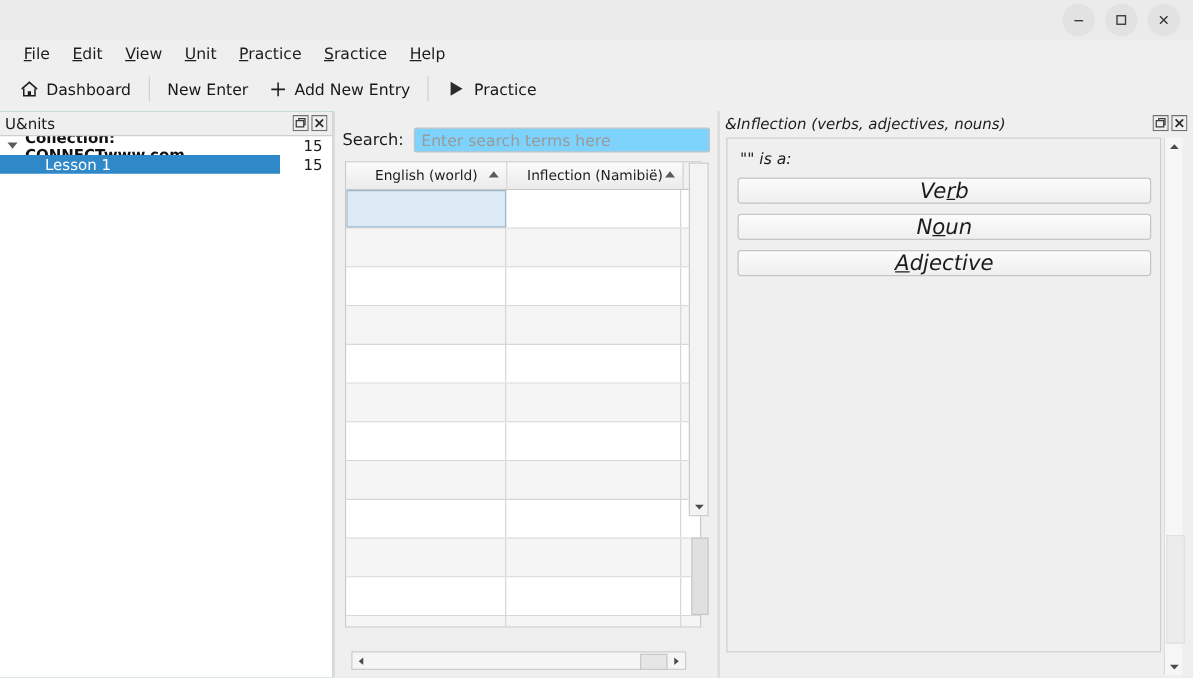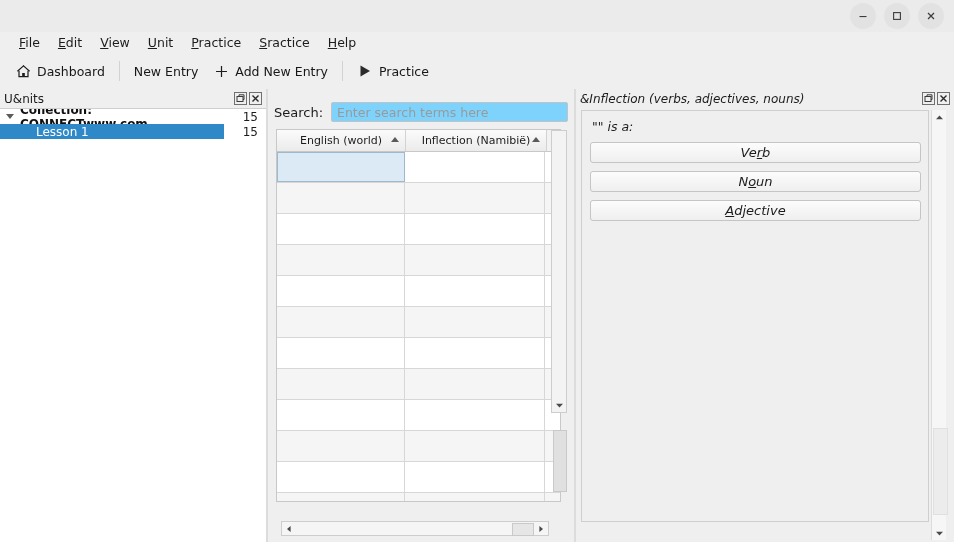--- a/index.html
+++ b/index.html
@@ -161,21 +161,21 @@
     position: absolute; left: 5px; top: 21px; width: 348px; height: 412px;
     border: 1px solid #cfcfcf; box-sizing: border-box; background: #efefef;
   }
   .infl-label { position: absolute; left: 10px; top: 8px; font-size: 12.5px; color: #1c1c1c; }
   .infl-btn {
     position: absolute; left: 8px; width: 331px; height: 21px;
     box-sizing: border-box;
     border: 1px solid #c5c5c5; border-radius: 3px;
     background: linear-gradient(#fcfcfc, #efefef);
     display: flex; align-items: center; justify-content: center;
-    font-size: 13px; color: #1c1c1c; font-family: inherit;
+    font-size: 17px; color: #1c1c1c; font-family: inherit;
   }
   .infl-btn.b1 { top: 31px; }
   .infl-btn.b2 { top: 60px; }
   .infl-btn.b3 { top: 89px; }
 
   .vscroll-right {
     position: absolute; left: 355px; top: 21px; width: 15px; height: 430px;
     background: #f6f6f6; border-left: 1px solid #dcdcdc; box-sizing: border-box;
   }
   .vsr-btn { width: 15px; height: 14px; display: flex; align-items: center; justify-content: center; }
@@ -226,21 +226,21 @@
           <path d="M8 2 L14.2 7.4" stroke="#1c1c1c" stroke-width="1.3" fill="none" stroke-linecap="round"></path>
           <path d="M8 2 L1.8 7.4" stroke="#1c1c1c" stroke-width="1.3" fill="none" stroke-linecap="round"></path>
           <path d="M3.2 7.2 L3.2 13.4 L12.8 13.4 L12.8 7.2" stroke="#1c1c1c" stroke-width="1.3" fill="none"></path>
           <rect x="6.6" y="9.6" width="2.8" height="3.8" fill="#1c1c1c"></rect>
         </svg>
       </span>
       <span>Dashboard</span>
     </div>
     <div class="tb-sep"></div>
     <div class="tb-btn">
-      <span>New Entry</span>
+      <span>New Enter</span>
     </div>
     <div class="tb-btn">
       <span class="tb-icon">
         <svg width="15" height="15" viewBox="0 0 16 16">
           <path d="M8 2.2 L8 13.8 M2.2 8 L13.8 8" stroke="#1c1c1c" stroke-width="1.3"></path>
         </svg>
       </span>
       <span>Add New Entry</span>
     </div>
     <div class="tb-sep"></div>

